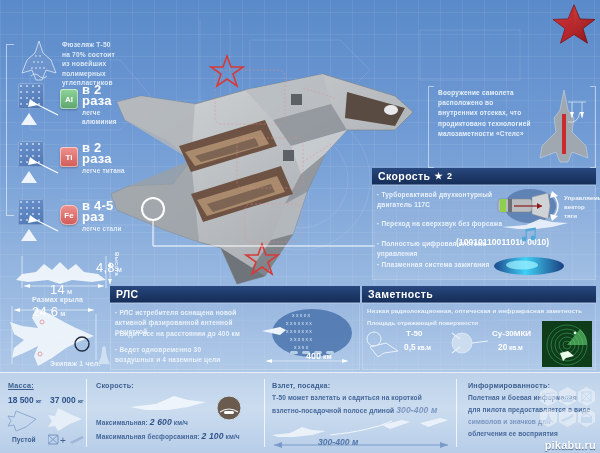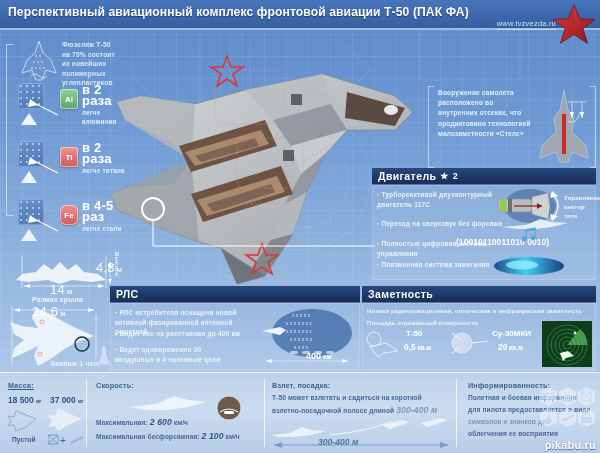--- a/index.html
+++ b/index.html
@@ -180,24 +180,20 @@
       <circle cx="300" cy="180" r="70"></circle>
       <circle cx="300" cy="180" r="48"></circle>
       <path d="M60 200 L200 200 M60 225 L200 225"></path>
       <path d="M430 200 L560 200 M430 230 L560 230"></path>
       <path d="M0 330 L90 330 M0 350 L90 350"></path>
       <path d="M200 20 L200 120 M230 20 L230 120"></path>
       <path d="M500 300 L590 300 M500 320 L590 320"></path>
     </g>
   </svg>
 
-  <div class="header">
-    <div class="header-title">Перспективный авиационный комплекс фронтовой авиации Т-50 (ПАК ФА)</div>
-    <div class="header-url">www.tvzvezda.ru</div>
-  </div>
   <svg class="star-logo" viewBox="0 0 50 46">
     <defs>
       <linearGradient id="sg" x1="0" y1="0" x2="1" y2="1">
         <stop offset="0" stop-color="#e34a4a"></stop>
           <stop offset="1" stop-color="#8c0f14"></stop>
       </linearGradient>
     </defs>
     <polygon points="25,2 31.5,17.5 48,18 34.8,28 39.8,44 25,34.5 10.2,44 15.2,28 2,18 18.5,17.5" fill="url(#sg)" stroke="#6d0d11" stroke-width=".8"></polygon>
     <polygon points="25,2 25,34.5 10.2,44 15.2,28 2,18 18.5,17.5" fill="#b8242b" opacity=".55"></polygon>
   </svg>
@@ -378,21 +374,21 @@
         <path d="M30 34 q10 2 12 -10"></path>
         <path d="M34 14 L34 30 M44 14 L44 30 M30 14 L48 14"></path>
       </g>
       <polygon points="34,30 32,24 36,24" fill="#fff"></polygon>
       <polygon points="44,30 42,24 46,24" fill="#fff"></polygon>
     </svg>
   </div>
 
   <div class="panel p-engine">
     <div class="panel-head">
-      <span>Двигатель</span>
+      <span>Скорость</span>
       <span class="star">★</span>
       <span class="star">2</span>
     </div>
     <div class="panel-body">
       <div class="bullet" style="left:5px; top:5px; width:120px;">Турбореактивой двухконтурный двигатель 117С</div>
       <div class="bullet" style="left:5px; top:34px; width:140px;">Переход на сверхзвук без форсажа</div>
       <div class="bullet" style="left:5px; top:54px; width:128px;">Полностью цифровая система управления</div>
       <div class="bullet" style="left:5px; top:75px; width:120px;">Плазменная система зажигания</div>
       <div style="position:absolute;left:84px;top:52px;color:#fff;font-size:8.6px;font-weight:bold;">(10010110011010 0010)</div>
 

